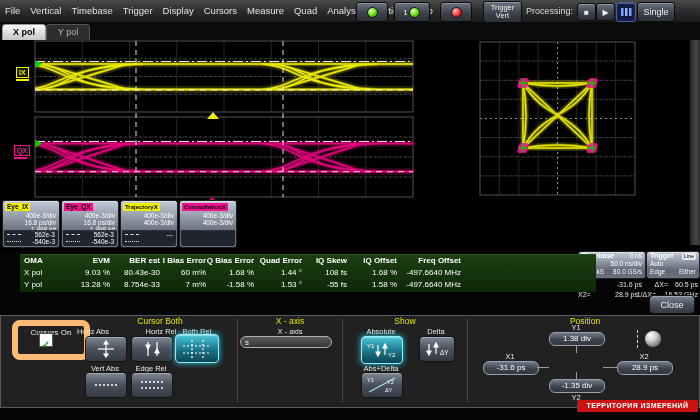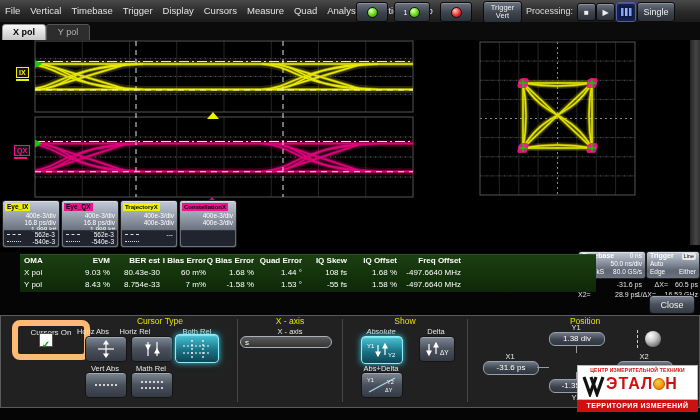--- a/index.html
+++ b/index.html
@@ -381,21 +381,21 @@
       <span class="cr">60 m%</span>
       <span class="cr">1.68 %</span>
       <span class="cr">1.44 °</span>
       <span class="cr">108 fs</span>
       <span class="cr">1.68 %</span>
       <span class="cr">-497.6640 MHz</span>
       <span></span>
     </div>
     <div class="mrow">
       <span class="c0">Y pol</span>
-      <span class="cr">8.43 %</span>
+      <span class="cr">13.28 %</span>
       <span class="cr">8.754e-33</span>
       <span class="cr">7 m%</span>
       <span class="cr">-1.58 %</span>
       <span class="cr">1.53 °</span>
       <span class="cr">-55 fs</span>
       <span class="cr">1.58 %</span>
       <span class="cr">-497.6640 MHz</span>
       <span></span>
     </div>
   </div>
@@ -407,23 +407,23 @@
   <div class="dlg"></div>
   <div class="vdiv" style="left:237px;"></div>
   <div class="vdiv" style="left:342px;"></div>
   <div class="vdiv" style="left:467px;"></div>
 
   <div class="grpbox" style="left:12px;top:320px;width:66px;height:28px;">
     <div style="text-align:center;font-size:8px;color:#e8e8e8;margin-top:2px;">Cursors On</div>
   </div>
   <div class="cb" style="left:39px;top:333px;width:12px;height:12px;"><span class="ck">✓</span></div>
 
-  <div class="sect" style="left:100px;width:120px;">Cursor Type</div>
+  <div class="sect" style="left:100px;width:120px;">Cursor Both</div>
   <div class="blab" style="left:71px;top:327px;width:44px;">Horiz Abs</div>
-  <div class="blab" style="left:113px;top:327px;width:44px;">Horiz Rel</div>
+  <div class="blab" style="left:139px;top:327px;width:44px;">Horiz Rel</div>
   <div class="blab" style="left:175px;top:327px;width:44px;">Both Rel</div>
   <div class="btn" style="left:85px;top:336px;width:40px;height:24px;">
     <svg width="26" height="18">
       <g stroke="#fff" stroke-width="1.2" fill="#fff">
           <line x1="13" y1="2" x2="13" y2="16"></line>
           <line x1="5" y1="9" x2="21" y2="9"></line>
       <polygon points="13,1 11,4 15,4"></polygon>
           <polygon points="13,17 11,14 15,14"></polygon>
         </g>
     </svg>
@@ -442,41 +442,41 @@
     <svg width="30" height="20">
       <g stroke="#fff" stroke-width="1.2" fill="none" stroke-dasharray="2,2">
         <line x1="10" y1="1" x2="10" y2="19"></line>
           <line x1="21" y1="1" x2="21" y2="19"></line>
         <line x1="1" y1="7" x2="29" y2="7"></line>
           <line x1="1" y1="14" x2="29" y2="14"></line>
         </g>
     </svg>
   </div>
   <div class="blab" style="left:83px;top:364px;width:44px;">Vert Abs</div>
-  <div class="blab" style="left:129px;top:364px;width:44px;">Math Rel</div>
+  <div class="blab" style="left:129px;top:364px;width:44px;">Edge Rel</div>
   <div class="btn" style="left:85px;top:372px;width:40px;height:24px;">
     <svg width="26" height="14">
       <line x1="2" y1="7" x2="24" y2="7" stroke="#fff" stroke-width="1.4" stroke-dasharray="2,2"></line>
     </svg>
   </div>
   <div class="btn" style="left:131px;top:372px;width:40px;height:24px;">
     <svg width="26" height="16">
       <g stroke="#fff" stroke-width="1.4" stroke-dasharray="2,2">
         <line x1="2" y1="5" x2="24" y2="5"></line>
           <line x1="2" y1="11" x2="24" y2="11"></line>
         </g>
     </svg>
   </div>
 
   <div class="sect" style="left:250px;width:80px;">X - axis</div>
   <div class="blab" style="left:250px;top:327px;width:80px;">X - axis</div>
   <input class="xin" style="left: 240px; top: 336px;" value="s">
 
   <div class="sect" style="left:365px;width:80px;">Show</div>
-  <div class="blab" style="left:359px;top:327px;width:44px;font-style:italic;">Absolute</div>
+  <div class="blab" style="left:359px;top:327px;width:44px;">Absolute</div>
   <div class="blab" style="left:416px;top:327px;width:40px;">Delta</div>
   <div class="btn sel" style="left:361px;top:336px;width:40px;height:26px;">
     <svg width="32" height="18">
       <g fill="#fff" font-size="6" font-family="Liberation Sans,sans-serif">
         <text x="1" y="7">Y1</text>
           <text x="22" y="16">Y2</text>
         </g>
       <g stroke="#fff" stroke-width="1.2" fill="#fff">
         <line x1="12" y1="4" x2="12" y2="14"></line>
           <polygon points="12,15 10,11 14,11"></polygon>
@@ -522,26 +522,16 @@
   <div class="conn" style="left:537px;top:367px;width:12px;height:1px;"></div>
   <div class="conn" style="left:603px;top:367px;width:14px;height:1px;"></div>
 
 
   <div class="blab" style="left:624px;top:352px;width:40px;">X2</div>
   <div class="fld" style="left:617px;top:361px;width:54px;">28.9 ps</div>
 
   <div class="fld" style="left:549px;top:379px;width:54px;">-1.35 div</div>
   <div class="blab" style="left:556px;top:393px;width:40px;">Y2</div>
 
-  <div class="wmbox">
-    <div class="wmtop">ЦЕНТР ИЗМЕРИТЕЛЬНОЙ ТЕХНИКИ</div>
-    <svg style="position:absolute;left:3px;top:9px;" width="24" height="22">
-      <g stroke="#111" stroke-width="3.2" fill="none">
-        <path d="M3,2 L9,19 L15,2"></path>
-          <path d="M10,2 L16,19 L22,2"></path>
-        </g>
-    </svg>
-    <div class="wmname"><span>ЭТАЛ</span><span class="globe"></span><span>Н</span></div>
-  </div>
   <div class="wmbar">ТЕРРИТОРИЯ ИЗМЕРЕНИЙ</div>
 
 
 </div>
 
 </body></html>

